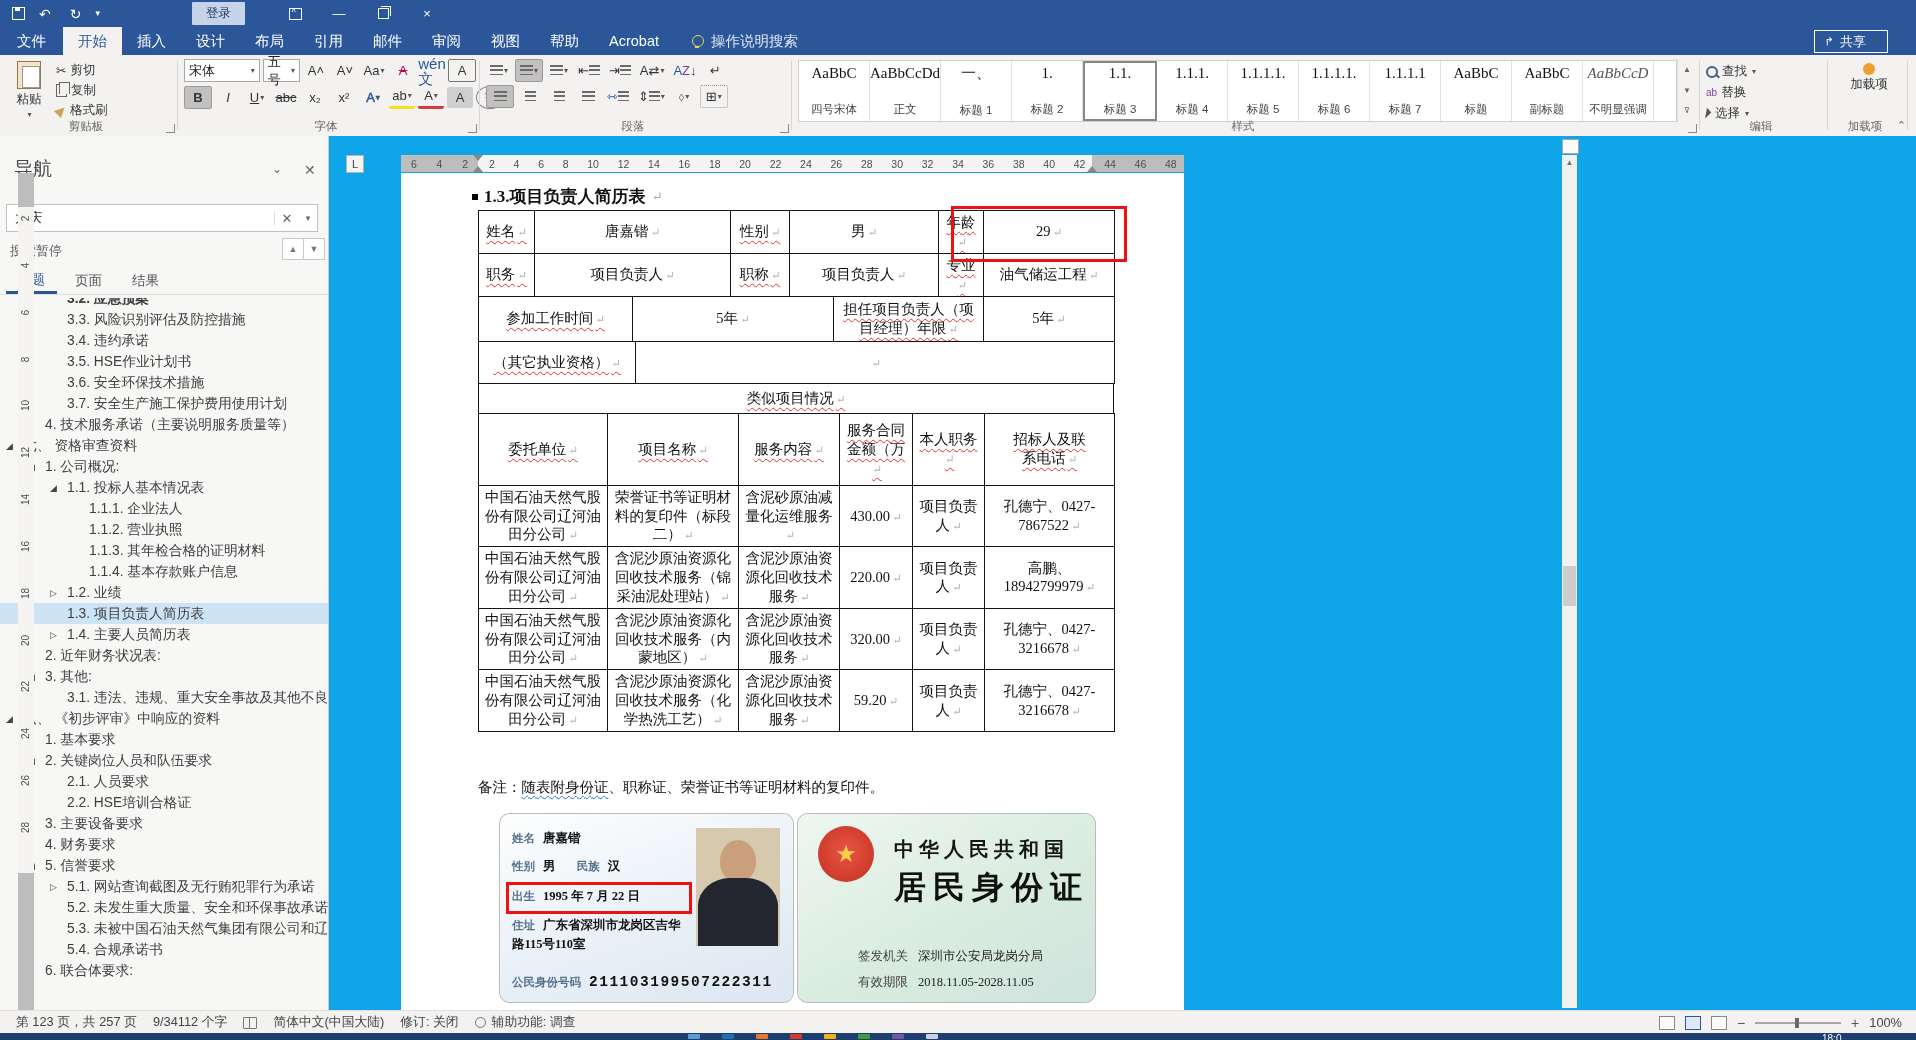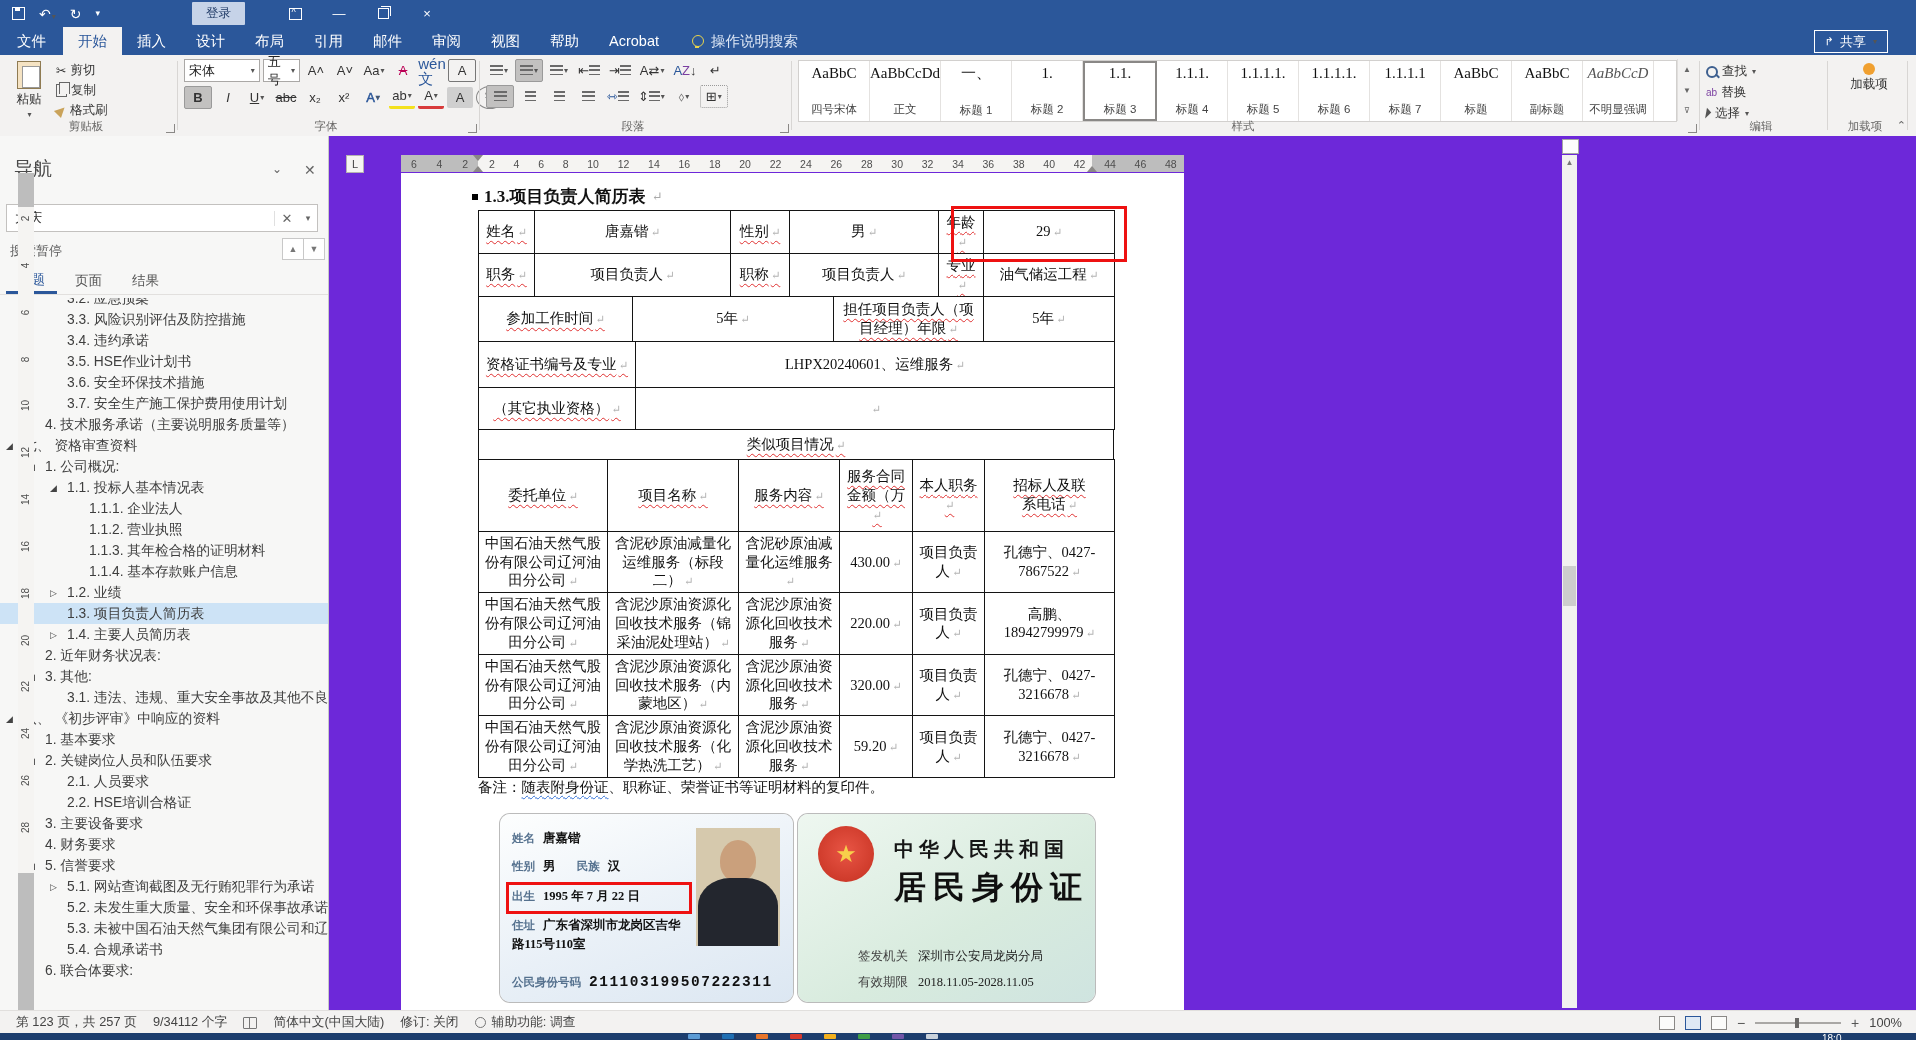--- a/index.html
+++ b/index.html
@@ -70,40 +70,40 @@
   .qs-cell.it .qs-sample{font-style:italic;color:#555;}
   .qs-name{font-size:11.5px;color:#444;white-space:nowrap;}
   .qs-arrows{width:18px;display:flex;flex-direction:column;border-left:1px solid #e0dedc;}
   .qs-arrows span{flex:1;display:flex;align-items:center;justify-content:center;font-size:8px;color:#666;}
   .edit-col{display:flex;flex-direction:column;gap:2px;padding-top:3px;}
   .addin-dot{width:12px;height:12px;border-radius:50%;background:#f0a030;margin:4px auto 2px;}
   .addin-txt{font-size:12.5px;color:#333;text-align:center;line-height:1.25;}
   .collapse-caret{position:absolute;right:10px;bottom:4px;color:#666;font-size:11px;}
 
   
-  .mainarea{position:absolute;left:0;top:136px;width:1916px;height:874px;background:#6d28d9;}
+  .mainarea{position:absolute;left:0;top:136px;width:1916px;height:874px;background:#0ea5e9;}
   .navpane{position:absolute;left:0;top:0;width:328px;height:874px;background:#f7f7f6;border-right:1px solid #c8c8c8;}
   .nav-head{position:absolute;left:14px;top:20px;font-size:19px;color:#4a4a4a;}
   .nav-head-ico{position:absolute;top:26px;font-size:12px;color:#666;}
   .nav-search{position:absolute;left:6px;top:68px;width:310px;height:26px;background:#fff;border:1px solid #c3c1bf;display:flex;align-items:center;}
   .nav-search input{border:none;outline:none;flex:1;font-size:13.5px;color:#333;padding:0 8px;background:transparent;font-family:inherit;}
   .nav-search .x{width:24px;text-align:center;color:#666;font-size:13px;border-left:1px solid #e0e0e0;}
   .nav-search .dd2{width:18px;text-align:center;color:#666;font-size:9px;}
   .nav-paused{position:absolute;left:10px;top:106px;font-size:13px;color:#5a5a5a;}
   .nav-updown{position:absolute;top:102px;width:20px;height:20px;border:1px solid #c8c8c8;background:#fff;color:#777;
               display:flex;align-items:center;justify-content:center;font-size:9px;}
   .nav-tabs{position:absolute;left:0;top:132px;width:100%;height:26px;display:flex;font-size:13.5px;color:#555;border-bottom:1px solid #e2e0de;}
   .nav-tab{padding:0 12px;margin-left:6px;display:flex;align-items:center;}
   .nav-tab.on{color:#2b579a;border-bottom:3px solid #2b579a;}
   .nav-list{position:absolute;left:0;top:162px;width:100%;bottom:2px;overflow:hidden;}
   .nav-row{display:flex;align-items:center;height:21px;font-size:13.8px;color:#3e3e3e;white-space:nowrap;
            padding-left:calc(6px + var(--lvl,0)*22px);}
   .nav-row .arr{width:17px;font-size:9px;color:#444;flex:none;}
   .nav-row.sel{background:#cde3f6;}
-  .nav-row.cut{margin-top:-10px;}
+  .nav-row.cut{margin-top:-10px;font-weight:bold;}
 
   
   .tabsel{position:absolute;left:346px;top:19px;width:16px;height:16px;background:#f5f4f2;border:1px solid #b5b3b1;
           color:#444;font-size:11px;display:flex;align-items:center;justify-content:center;}
   .hruler{position:absolute;left:401px;top:19px;width:783px;height:17px;background:#bdbdbd;}
   .hruler .white{position:absolute;left:77px;top:0;width:614px;height:17px;background:#f5f4f2;}
   .hr-margin{position:absolute;left:0;top:0;width:77px;height:17px;display:flex;justify-content:space-around;align-items:center;font-size:10.5px;color:#4e4e4e;}
   .hr-nums{position:absolute;left:88px;top:0;width:688px;height:17px;display:flex;justify-content:space-between;align-items:center;font-size:10.5px;color:#4e4e4e;}
   .ind-top{position:absolute;left:72px;top:0;width:0;height:0;border-left:5px solid transparent;border-right:5px solid transparent;border-top:6px solid #8a8886;}
   .ind-bot{position:absolute;left:72px;bottom:0;width:0;height:0;border-left:5px solid transparent;border-right:5px solid transparent;border-bottom:6px solid #8a8886;}
@@ -739,24 +739,20 @@
             <td>5年</td>
           </tr>
         </tbody>
           </table>
         <table class="doc">
           <colgroup>
               <col style="width:157px">
               <col style="width:479px">
             </colgroup>
           <tbody>
-              <tr style="height:46px">
-            <td class="sp">资格证书编号及专业</td>
-            <td>LHPX20240601、运维服务</td>
-          </tr>
           <tr style="height:42px">
             <td class="sp">（其它执业资格）</td>
             <td></td>
           </tr>
         </tbody>
           </table>
         <table class="doc">
           <tbody>
               <tr style="height:30px">
             <td class="sp">类似项目情况</td>
@@ -779,21 +775,21 @@
               <td class="sp">服务内容</td>
               <td class="sp">服务合同金额（万</td>
               <td class="sp">本人职务</td>
               <td class="sp" style="padding:0 24px">招标人及联系电话</td>
             </tr>
           </tbody>
           <tbody>
 
               <tr>
                 <td>中国石油天然气股份有限公司辽河油田分公司</td>
-                <td>含泥砂原油减量化运维服务（标段二）</td>
+                <td>荣誉证书等证明材料的复印件（标段二）</td>
                 <td>含泥砂原油减量化运维服务</td>
                 <td>430.00</td>
                 <td>项目负责人</td>
                 <td>孔德宁、0427-7867522</td>
               </tr>
 
               <tr>
                 <td>中国石油天然气股份有限公司辽河油田分公司</td>
                 <td>含泥沙原油资源化回收技术服务（锦采油泥处理站）</td>
                 <td>含泥沙原油资源化回收技术服务</td>

